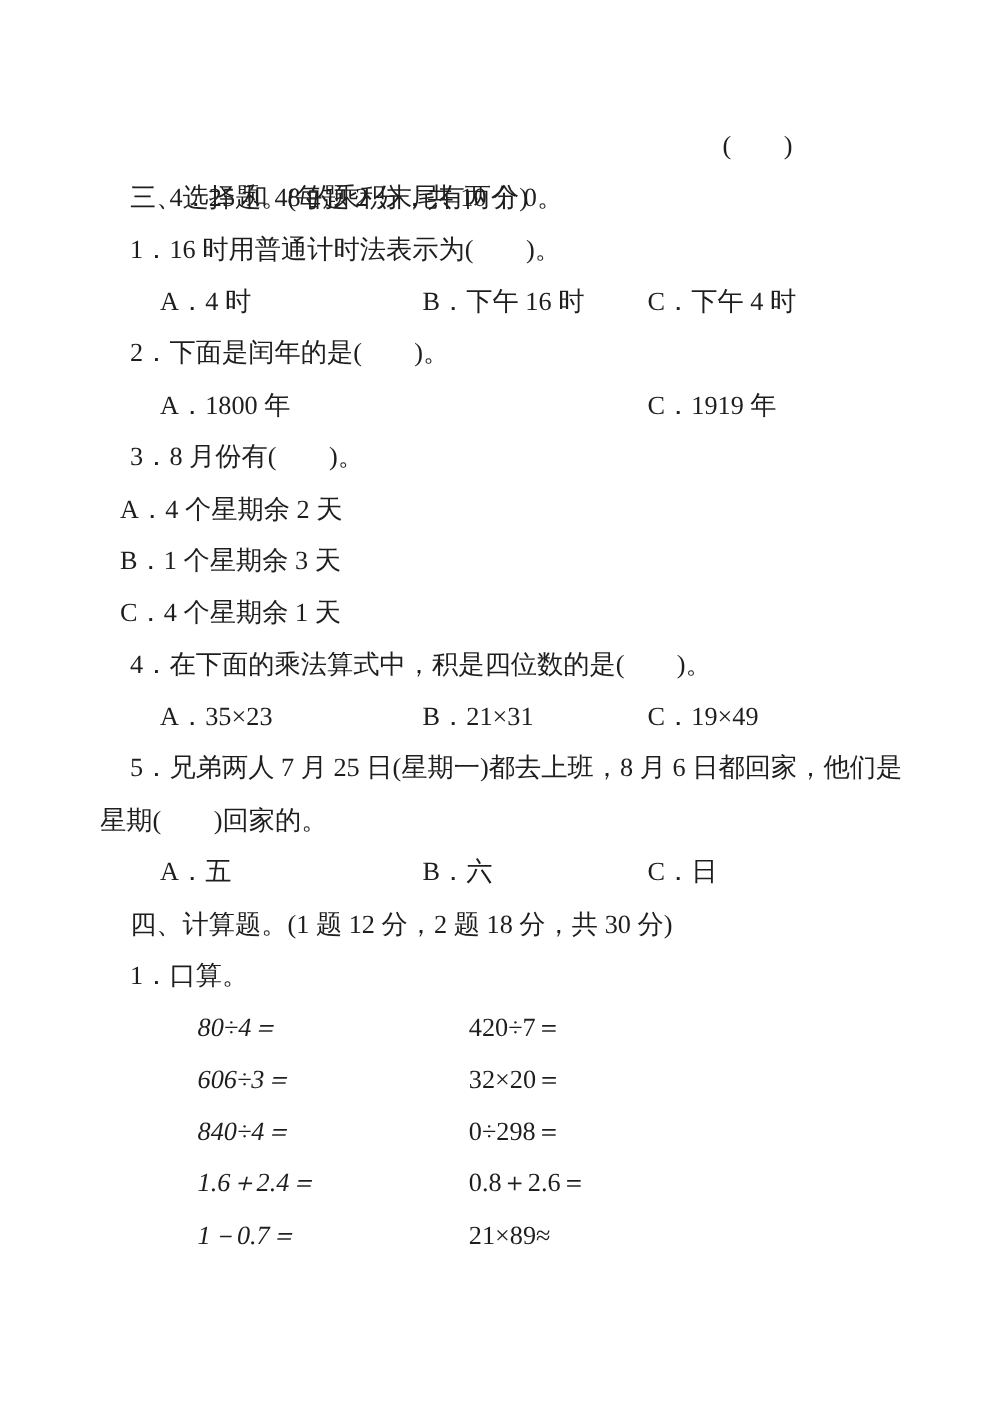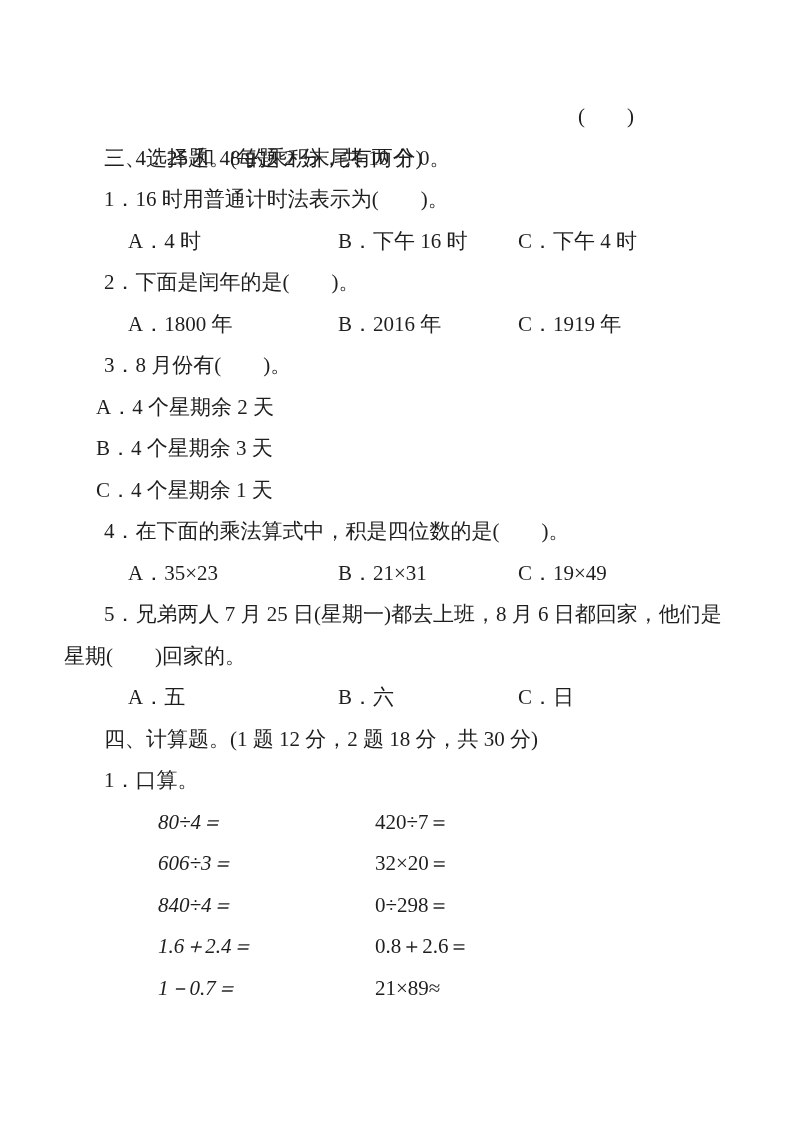--- a/index.html
+++ b/index.html
@@ -11,21 +11,21 @@
     background: #ffffff;
     font-family: "Liberation Serif", "DejaVu Serif", serif;
     font-size: 21px;
     color: #1e1e1e;
     overflow: hidden;
   }
   .doc { position: absolute; top: 96px; left: 0; width: 100%; }
   .line { position: relative; height: 41.5px; line-height: 41.5px; white-space: pre; }
   .q    { padding-left: 104px; }
   .opt  { padding-left: 96px; }
-  .cont { padding-left: 64px; }
+  .cont { padding-left: 80px; }
   .abs  { position: absolute; top: 0; white-space: pre; }
   .oA { left: 128px; text-align: right; }
   .oB { left: 338px; }
   .oC { left: 518px; }
   .c1 { left: 158px; font-style: italic; }
   .c2 { left: 375px; }
   .bracket1 { left: 578px; }
 </style>
 </head>
 <body>
@@ -43,27 +43,26 @@
     <div class="line q">1．16 时用普通计时法表示为(　　)。</div>
     <div class="line">
       <span class="abs oA">A．4 时</span>
       <span class="abs oB">B．下午 16 时</span>
       <span class="abs oC">C．下午 4 时</span>
     </div>
 
     <div class="line q">2．下面是闰年的是(　　)。</div>
     <div class="line">
       <span class="abs oA">A．1800 年</span>
-      <span class="abs oB">B．2016 年</span>
       <span class="abs oC">C．1919 年</span>
     </div>
 
     <div class="line q">3．8 月份有(　　)。</div>
     <div class="line opt">A．4 个星期余 2 天</div>
-    <div class="line opt">B．4 个星期余 3 天</div>
+    <div class="line opt">B．1 个星期余 3 天</div>
     <div class="line opt">C．4 个星期余 1 天</div>
 
     <div class="line q">4．在下面的乘法算式中，积是四位数的是(　　)。</div>
     <div class="line">
       <span class="abs oA">A．35×23</span>
       <span class="abs oB">B．21×31</span>
       <span class="abs oC">C．19×49</span>
     </div>
 
     <div class="line q">5．兄弟两人 7 月 25 日(星期一)都去上班，8 月 6 日都回家，他们是</div>

